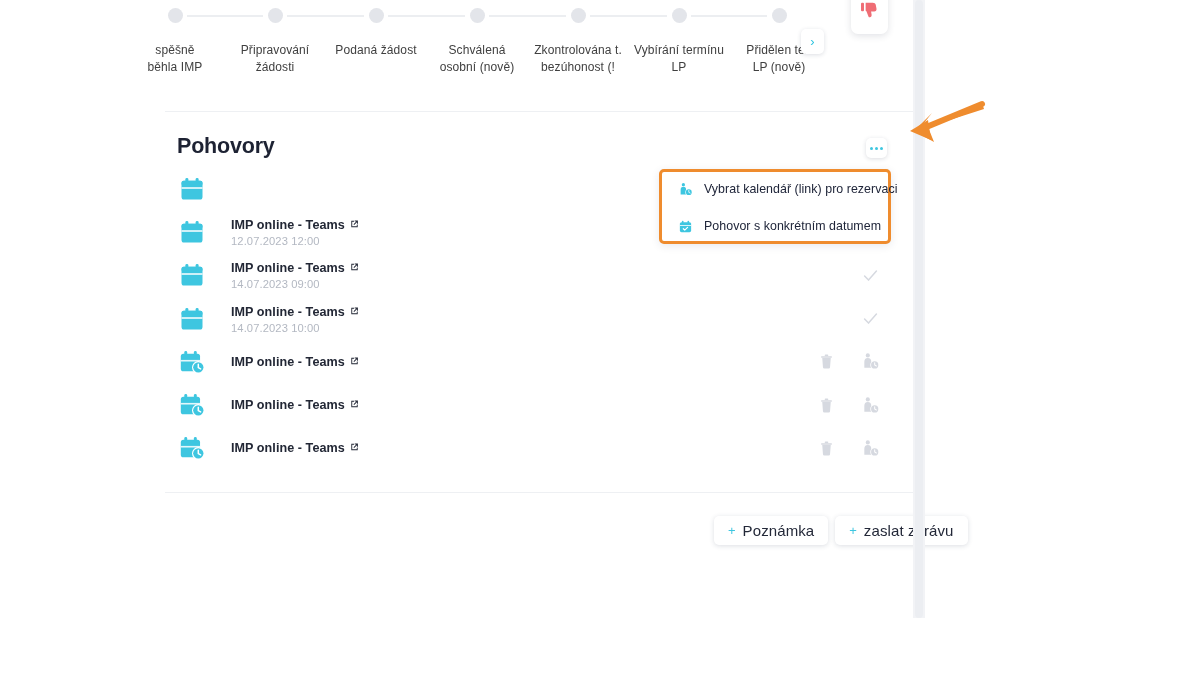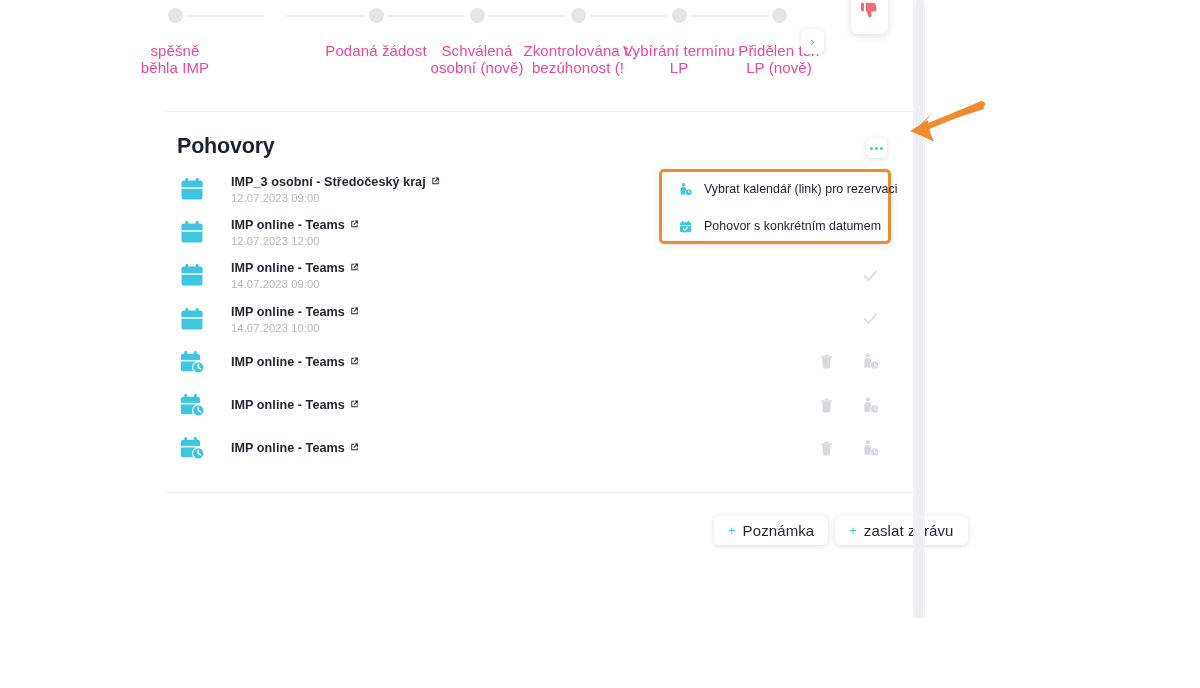--- a/index.html
+++ b/index.html
@@ -61,23 +61,23 @@
   }
   .step-dot {
     width: 15px;
     height: 15px;
     border-radius: 50%;
     background: #e3e5ea;
     margin: 0 auto;
   }
   .step-label {
     margin-top: 19px;
-    font-size: 15px;
+    font-size: 12px;
     line-height: 17px;
-    color: #ec4899;
+    color: #404040;
     white-space: pre-line;
     letter-spacing: .1px;
   }
   .step-line {
     position: absolute;
     top: 15px;
     height: 2px;
     background: #eceef1;
   }
 
@@ -304,20 +304,25 @@
 <div id="app-panel">
 
   <div id="stepper">
       <div class="step-line" style="left: 187px; width: 76px;"></div>
       <div class="step" style="left: 100px;">
         <div class="step-dot"></div>
         <div class="step-label">spěšně
 běhla IMP</div>
       </div>
       <div class="step-line" style="left: 287px; width: 77px;"></div>
+      <div class="step" style="left: 200px;">
+        <div class="step-dot"></div>
+        <div class="step-label">Připravování
+žádosti</div>
+      </div>
       <div class="step-line" style="left: 388px; width: 77px;"></div>
       <div class="step" style="left: 301px;">
         <div class="step-dot"></div>
         <div class="step-label">Podaná žádost</div>
       </div>
       <div class="step-line" style="left: 489px; width: 77px;"></div>
       <div class="step" style="left: 402px;">
         <div class="step-dot"></div>
         <div class="step-label">Schválená
 osobní (nově)</div>
@@ -364,27 +369,20 @@
   <div id="interview-list">
       <div class="row">
         <div class="row-icon"><svg viewBox="0 0 24 24" width="28" height="28">
             <rect x="3" y="5" width="18" height="16" rx="2.2" fill="#3ec6e0"></rect>
             <rect x="3" y="5" width="18" height="4" rx="1.6" fill="#3ec6e0"></rect>
             <rect x="3" y="10.4" width="18" height="1.5" fill="#ffffff" opacity=".85"></rect>
             <rect x="6.3" y="2.6" width="2.6" height="4.2" rx="1.2" fill="#3ec6e0"></rect>
             <rect x="15.1" y="2.6" width="2.6" height="4.2" rx="1.2" fill="#3ec6e0"></rect>
             <rect x="6.3" y="2.6" width="2.6" height="4.2" rx="1.2" fill="#ffffff" opacity=".0"></rect>
           </svg></div>
-        <div class="row-text">
-          <div class="row-title"><span>IMP_3 osobní - Středočeský kraj</span><span class="ext"><svg viewBox="0 0 24 24" width="11" height="11">
-                <path d="M5 5 h6 v2 h-4 v10 h10 v-4 h2 v6 h-14 z" fill="#222735"></path>
-                <path d="M12.4 4.6 h7 v7 h-2 v-3.6 l-6.2 6.2 l-1.4 -1.4 l6.2 -6.2 h-3.6 z" fill="#222735"></path>
-              </svg></span></div>
-          <div class="row-sub">12.07.2023 09:00</div>
-        </div>
       </div>
       <div class="row">
         <div class="row-icon"><svg viewBox="0 0 24 24" width="28" height="28">
             <rect x="3" y="5" width="18" height="16" rx="2.2" fill="#3ec6e0"></rect>
             <rect x="3" y="5" width="18" height="4" rx="1.6" fill="#3ec6e0"></rect>
             <rect x="3" y="10.4" width="18" height="1.5" fill="#ffffff" opacity=".85"></rect>
             <rect x="6.3" y="2.6" width="2.6" height="4.2" rx="1.2" fill="#3ec6e0"></rect>
             <rect x="15.1" y="2.6" width="2.6" height="4.2" rx="1.2" fill="#3ec6e0"></rect>
             <rect x="6.3" y="2.6" width="2.6" height="4.2" rx="1.2" fill="#ffffff" opacity=".0"></rect>
           </svg></div>

